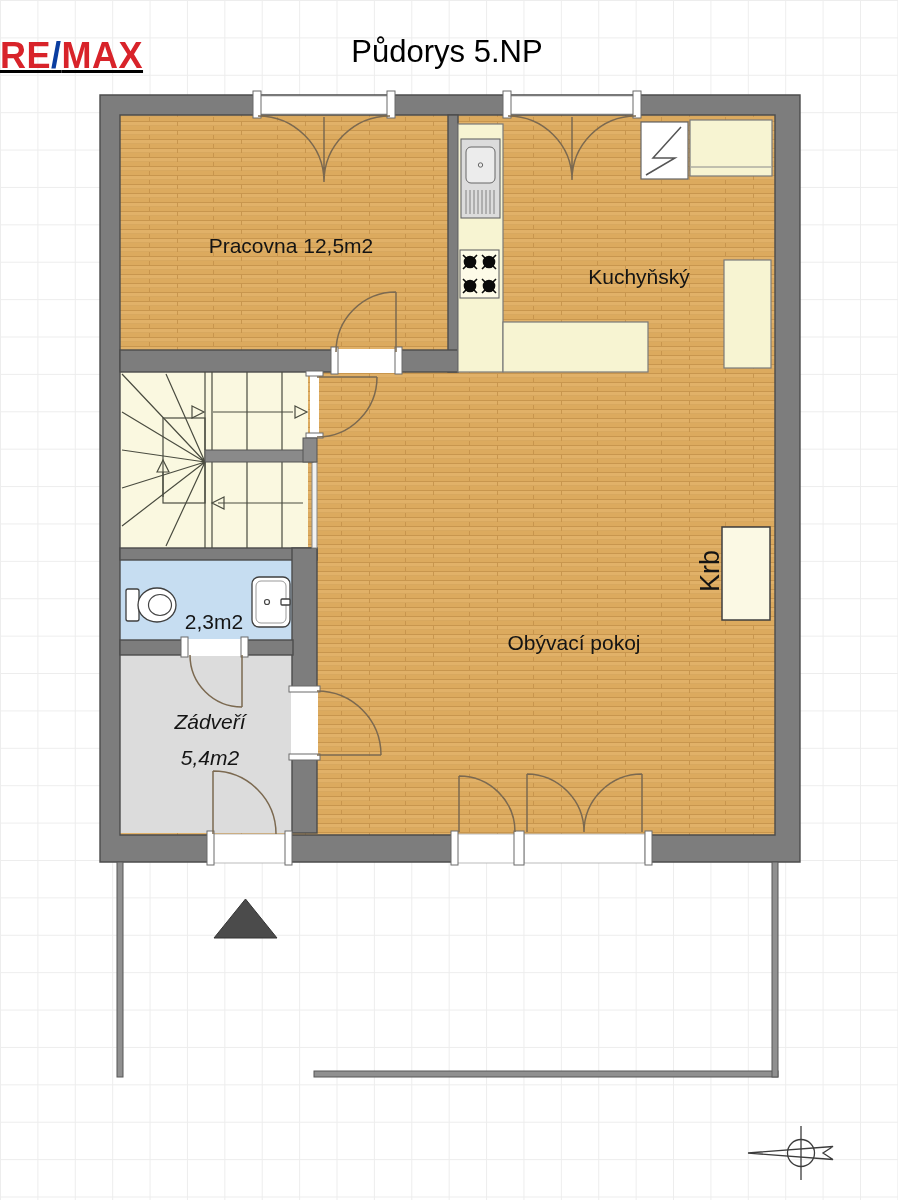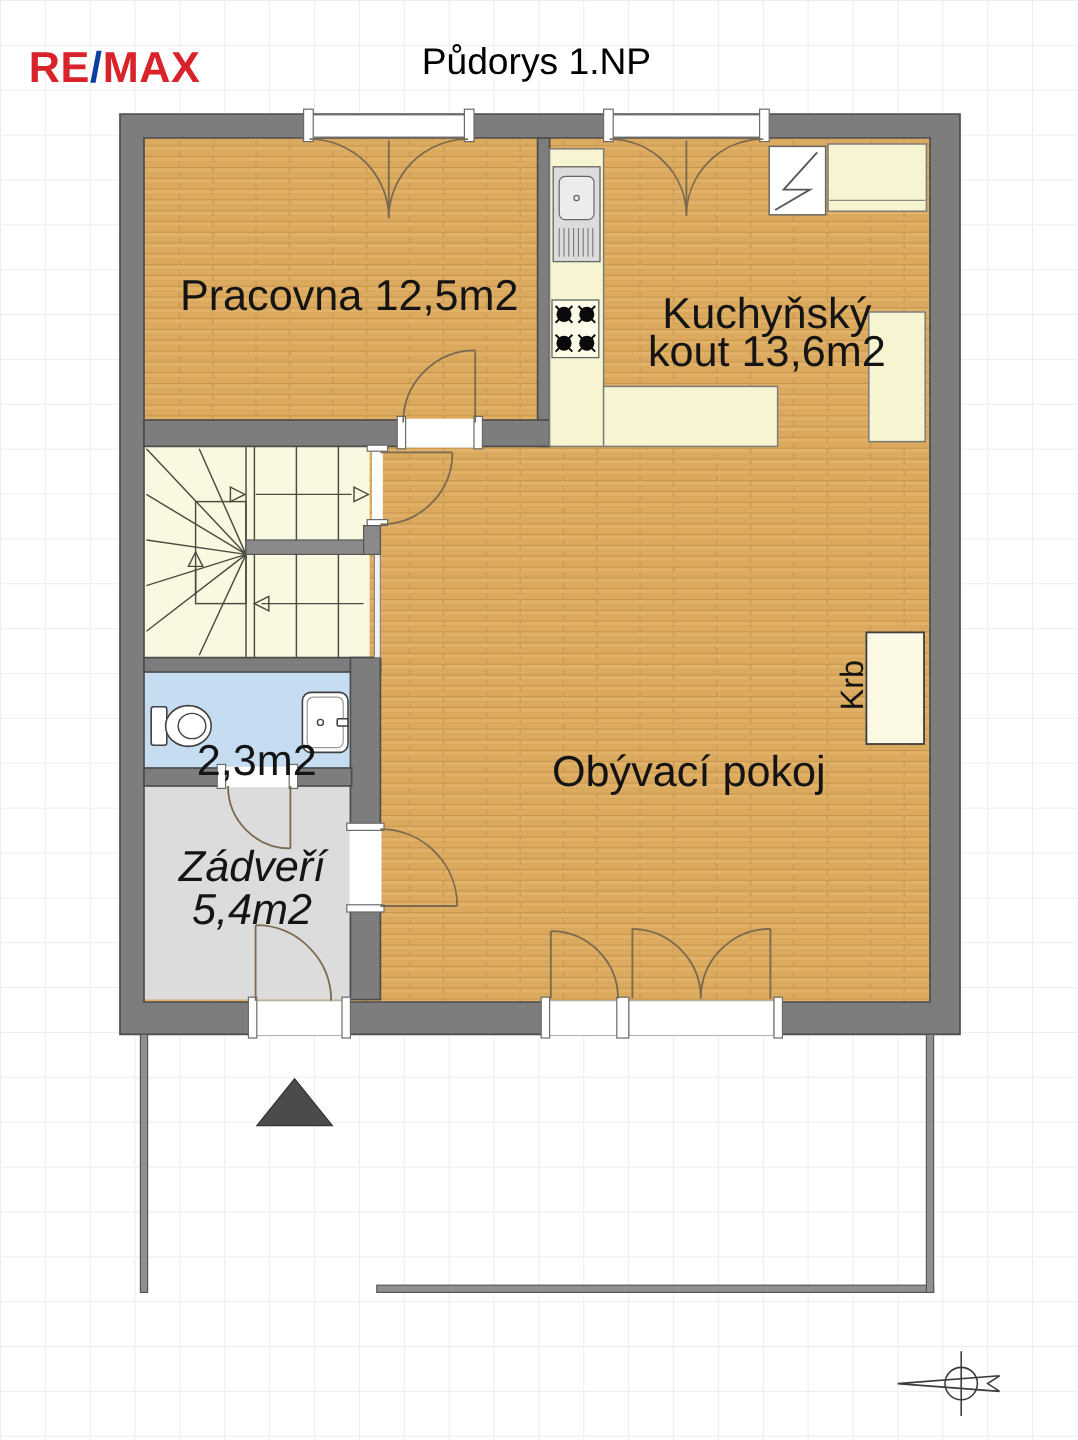--- a/index.html
+++ b/index.html
@@ -28,36 +28,36 @@
   .divider{fill:#8a8a8a;stroke:#555;stroke-width:1;}
   .door{stroke:var(--door-arc,#7b6950);stroke-width:1.5;fill:none;}
   .fixture{fill:#fff;stroke:#3f3f3f;stroke-width:1.3;}
   .appliance{fill:#dcdcdc;stroke:#666;stroke-width:1.1;}
   .burner{fill:#0a0a0a;}
   .burnx{stroke:#0a0a0a;stroke-width:1.6;}
   .tline{fill:#909090;stroke:#575757;stroke-width:1;}
   .tri{fill:#4b4b4b;stroke:#353535;stroke-width:1;}
   .compass{stroke:#3c3c3c;stroke-width:1.3;fill:none;}
   
-  .logo{position:absolute;left:24px;top:36px;font-size:36px;font-weight:800;letter-spacing:.5px;line-height:1.1;white-space:nowrap;}
+  .logo{position:absolute;left:0;top:36px;font-size:36px;font-weight:800;letter-spacing:.5px;line-height:1.1;white-space:nowrap;text-decoration:underline;}
   .logo .re,.logo .max{color:var(--logo-red,#d8232a);}
   .logo .slash{color:var(--logo-blue,#0a3da0);}
   .title{position:absolute;left:447px;top:52px;transform:translate(-50%,-50%);font-size:31px;color:#000;white-space:nowrap;}
-  .lbl{position:absolute;transform:translate(-50%,-50%);font-size:36px;line-height:32px;color:#141414;text-align:center;white-space:nowrap;}
+  .lbl{position:absolute;transform:translate(-50%,-50%);font-size:21px;line-height:32px;color:#141414;text-align:center;white-space:nowrap;}
   .lbl span{display:block;}
   .lbl-zadveri{line-height:36px;}
   .lbl-krb{transform:translate(-50%,-50%) rotate(-90deg);font-size:27px;}
 </style>
 </head>
 <body>
 
 <div class="canvas">
 
   <div class="logo"><span class="re">RE</span><span class="slash">/</span><span class="max">MAX</span></div>
-  <div class="title">Půdorys 1.NP</div>
+  <div class="title">Půdorys 5.NP</div>
 
   <svg width="898" height="1200" viewBox="0 0 898 1200">
     <defs>
       <pattern id="wood" width="64" height="9" patternUnits="userSpaceOnUse">
         <rect width="64" height="9" fill="#e1b168"></rect>
         <rect y="0" width="64" height="4.4" fill="#dcaa5e"></rect>
         <rect y="4.1" width="64" height="0.9" fill="#c6934b"></rect>
         <rect y="8.6" width="64" height="0.9" fill="#cc9a51"></rect>
         <rect x="21" y="0" width="0.9" height="4.1" fill="#c6934b"></rect>
         <rect x="49" y="4.8" width="0.9" height="4.2" fill="#c6934b"></rect>
@@ -194,25 +194,24 @@
     <g class="compass">
       <line x1="801" y1="1126" x2="801" y2="1180"></line>
       <circle cx="801" cy="1153" r="13.5"></circle>
       <path d="M748,1153 L833,1146.5 L823,1153 L833,1159.5 Z"></path>
     </g>
   </svg>
 
   <div class="lbl" style="left:291px;top:246px;">Pracovna 12,5m2</div>
   <div class="lbl" style="left:639px;top:277px;">
       <span>Kuchyňský</span>
-      <span>kout 13,6m2</span>
     </div>
   <div class="lbl" style="left:545px;top:643px;margin-left:29px;">
       <span>Obývací pokoj</span>
     </div>
-  <div class="lbl" style="left:214px;top:622px;margin-top:12px;">2,3m2</div>
+  <div class="lbl" style="left:214px;top:622px;">2,3m2</div>
   <div class="lbl lbl-zadveri" style="left:210px;top:740px;font-style:italic;">
       <span>Zádveří</span>
       <span>5,4m2</span>
     </div>
   <div class="lbl lbl-krb" style="left:710px;top:571px;">Krb</div>
 
 </div>
 
 </body></html>

